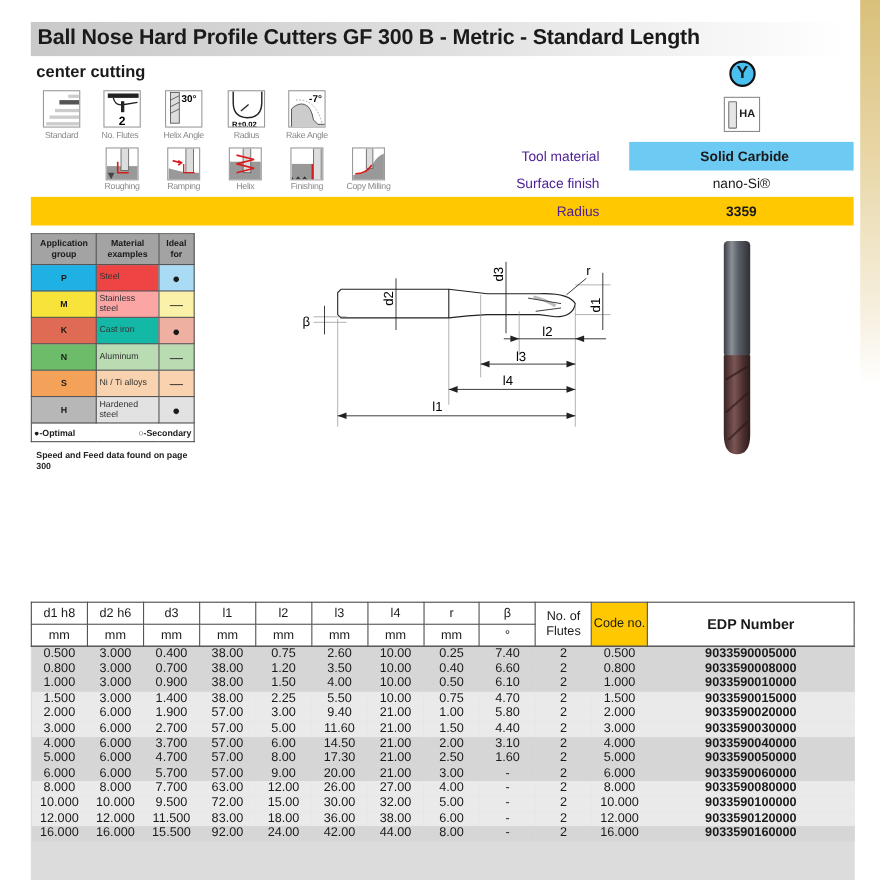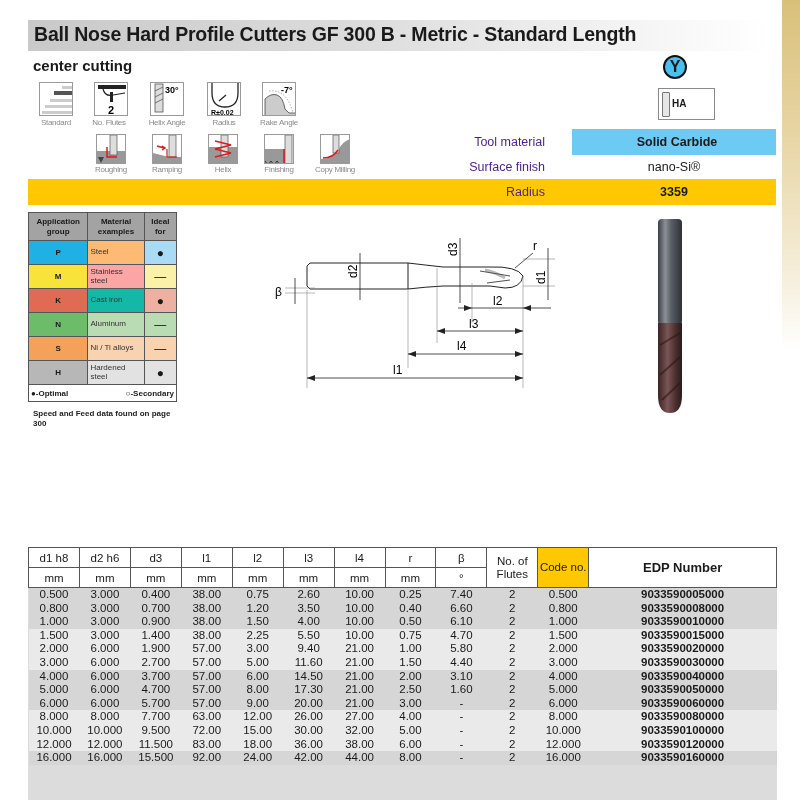--- a/index.html
+++ b/index.html
@@ -13,21 +13,21 @@
     background: linear-gradient(to right, #c9c9c9 0%, #dcdcdc 45%, #f3f3f3 80%, #ffffff 100%); }
   .title { position: absolute; left: 34px; top: 23px; font-size: 19.5px; font-weight: bold; letter-spacing: -0.2px; white-space: nowrap; }
   .subtitle { position: absolute; left: 33px; top: 57px; font-size: 15px; font-weight: bold; }
 
   .icon-box { position: absolute; width: 34px; height: 34px; border: 1px solid #9a9a9a; background: #fff; overflow: hidden; }
   .icon-label { position: absolute; font-size: 8px; color: #8a8a8a; white-space: nowrap; text-align: center; width: 60px; letter-spacing: -0.3px; }
   .icon-box2 { position: absolute; width: 30px; height: 30px; border: 1px solid #9a9a9a; background: #fff; overflow: hidden; }
 
   .y-badge { position: absolute; left: 663px; top: 55px; width: 24px; height: 24px; border-radius: 50%;
     background: #4ac0f0; border: 2px solid #111; font-weight: bold; font-size: 16px; text-align: center; line-height: 20px; }
-  .ha-box { position: absolute; left: 658px; top: 88px; width: 57px; height: 32px; border: 1px solid #8a8a8a; background: #fff; }
+  .ha-box { position: absolute; left: 658px; top: 88px; width: 33px; height: 32px; border: 1px solid #8a8a8a; background: #fff; }
   .ha-box .shank { position: absolute; left: 3px; top: 3px; width: 8px; height: 25px; border: 1px solid #777; background: #e6e6e6; border-radius: 1px; }
   .ha-box .txt { position: absolute; left: 13px; top: 9px; font-size: 10px; font-weight: bold; }
 
   .prop-label { position: absolute; width: 200px; text-align: right; font-size: 12.5px; color: #4c1d95; }
   .tool-material-cell { position: absolute; left: 572px; top: 129px; width: 204px; height: 26px; background: #6ccaf3; }
   .tool-material-val { position: absolute; left: 575px; top: 135px; width: 204px; text-align: center; font-size: 12.5px; font-weight: bold; }
   .surface-val { position: absolute; left: 572px; top: 160px; width: 204px; text-align: center; font-size: 12.5px; }
   .series-bar { position: absolute; left: 28px; top: 179px; width: 748px; height: 26px; background: #ffc800; }
   .series-val { position: absolute; left: 572px; top: 185px; width: 204px; text-align: center; font-size: 12.5px; font-weight: bold; }
 
@@ -179,21 +179,21 @@
 
 <table class="app">
   <tbody>
       <tr class="hdr">
     <td>Application group</td>
     <td>Material examples</td>
     <td>Ideal for</td>
   </tr>
   <tr class="grp">
     <td class="g" style="background:#1fb0e4">P</td>
-    <td class="m" style="background:#fdba74">Steel</td>
+    <td class="m" style="background:#ef4444">Steel</td>
     <td class="i" style="background:#a9dcf4">●</td>
   </tr>
   <tr class="grp">
     <td class="g" style="background:#f7e33a">M</td>
     <td class="m" style="background:#fca5a5">Stainless steel</td>
     <td class="i" style="background:#fbf1a8">—</td>
   </tr>
   <tr class="grp">
     <td class="g" style="background:#e06b55">K</td>
     <td class="m" style="background:#14b8a6">Cast iron</td>

